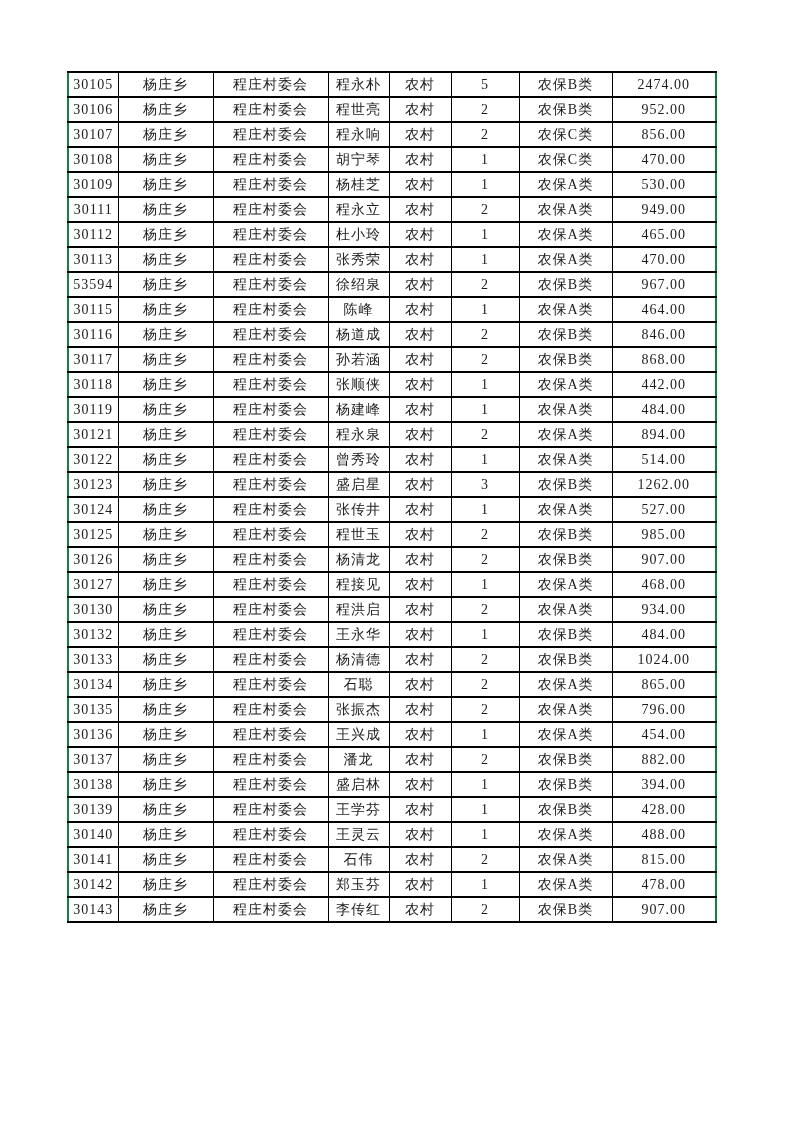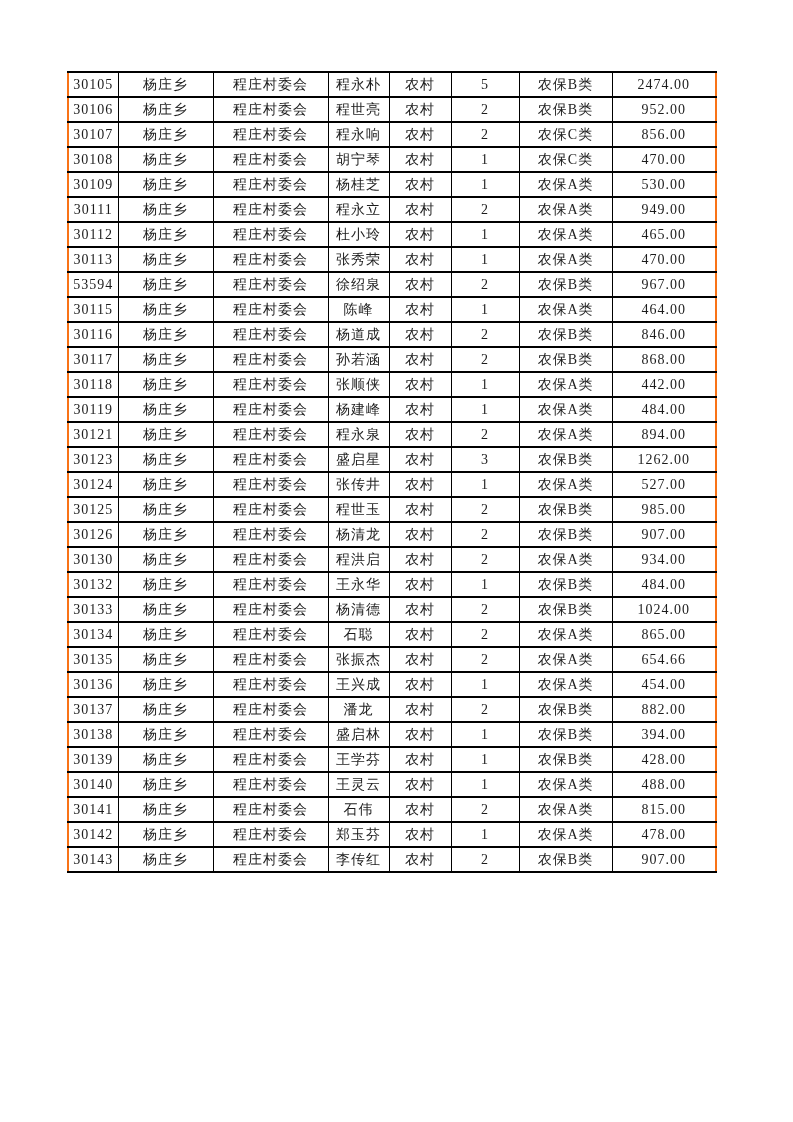--- a/index.html
+++ b/index.html
@@ -15,21 +15,21 @@
     overflow: hidden;
     font-family: "Liberation Serif", "DejaVu Serif", serif;
   }
   table.grid {
     position: absolute;
     left: 67px;
     top: 71px;
     width: 648px;
     border-collapse: collapse;
     table-layout: fixed;
-    border: 2px solid #f97316;
+    border: 2px solid #15803d;
     padding-left: 20px;
   }
   table.grid td {
     border: solid #000000;
     border-width: 2px 1px;      
     height: 23px;               
     padding: 0 2px;
     text-align: center;
     vertical-align: middle;
     font-size: 14px;
@@ -209,20 +209,30 @@
           <td>30121</td>
           <td>杨庄乡</td>
           <td>程庄村委会</td>
           <td>程永泉</td>
           <td>农村</td>
           <td>2</td>
           <td>农保A类</td>
           <td>894.00</td>
         </tr>
         <tr>
+          <td>30122</td>
+          <td>杨庄乡</td>
+          <td>程庄村委会</td>
+          <td>曾秀玲</td>
+          <td>农村</td>
+          <td>1</td>
+          <td>农保A类</td>
+          <td>514.00</td>
+        </tr>
+        <tr>
           <td>30123</td>
           <td>杨庄乡</td>
           <td>程庄村委会</td>
           <td>盛启星</td>
           <td>农村</td>
           <td>3</td>
           <td>农保B类</td>
           <td>1262.00</td>
         </tr>
         <tr>
@@ -249,20 +259,30 @@
           <td>30126</td>
           <td>杨庄乡</td>
           <td>程庄村委会</td>
           <td>杨清龙</td>
           <td>农村</td>
           <td>2</td>
           <td>农保B类</td>
           <td>907.00</td>
         </tr>
         <tr>
+          <td>30127</td>
+          <td>杨庄乡</td>
+          <td>程庄村委会</td>
+          <td>程接见</td>
+          <td>农村</td>
+          <td>1</td>
+          <td>农保A类</td>
+          <td>468.00</td>
+        </tr>
+        <tr>
           <td>30130</td>
           <td>杨庄乡</td>
           <td>程庄村委会</td>
           <td>程洪启</td>
           <td>农村</td>
           <td>2</td>
           <td>农保A类</td>
           <td>934.00</td>
         </tr>
         <tr>
@@ -296,21 +316,21 @@
           <td>865.00</td>
         </tr>
         <tr>
           <td>30135</td>
           <td>杨庄乡</td>
           <td>程庄村委会</td>
           <td>张振杰</td>
           <td>农村</td>
           <td>2</td>
           <td>农保A类</td>
-          <td>654.66</td>
+          <td>796.00</td>
         </tr>
         <tr>
           <td>30136</td>
           <td>杨庄乡</td>
           <td>程庄村委会</td>
           <td>王兴成</td>
           <td>农村</td>
           <td>1</td>
           <td>农保A类</td>
           <td>454.00</td>

